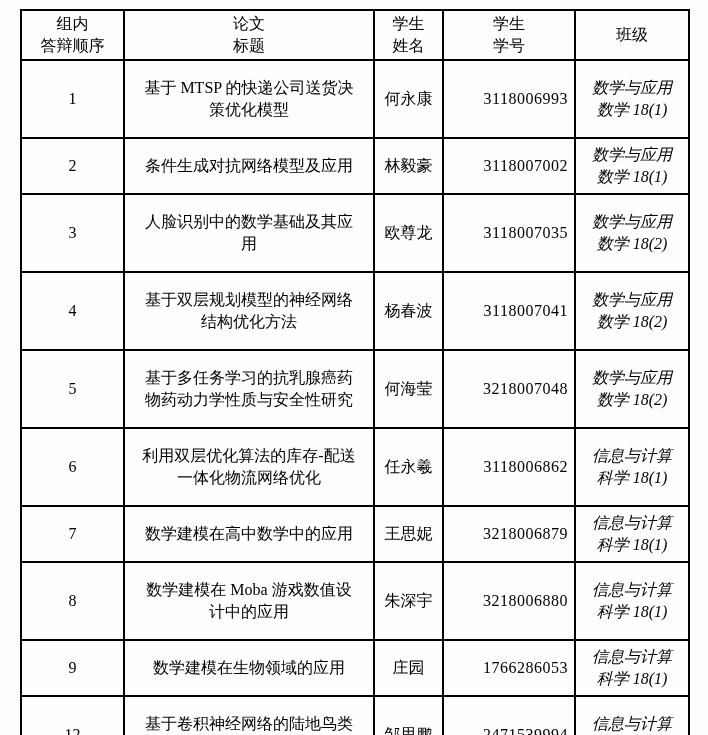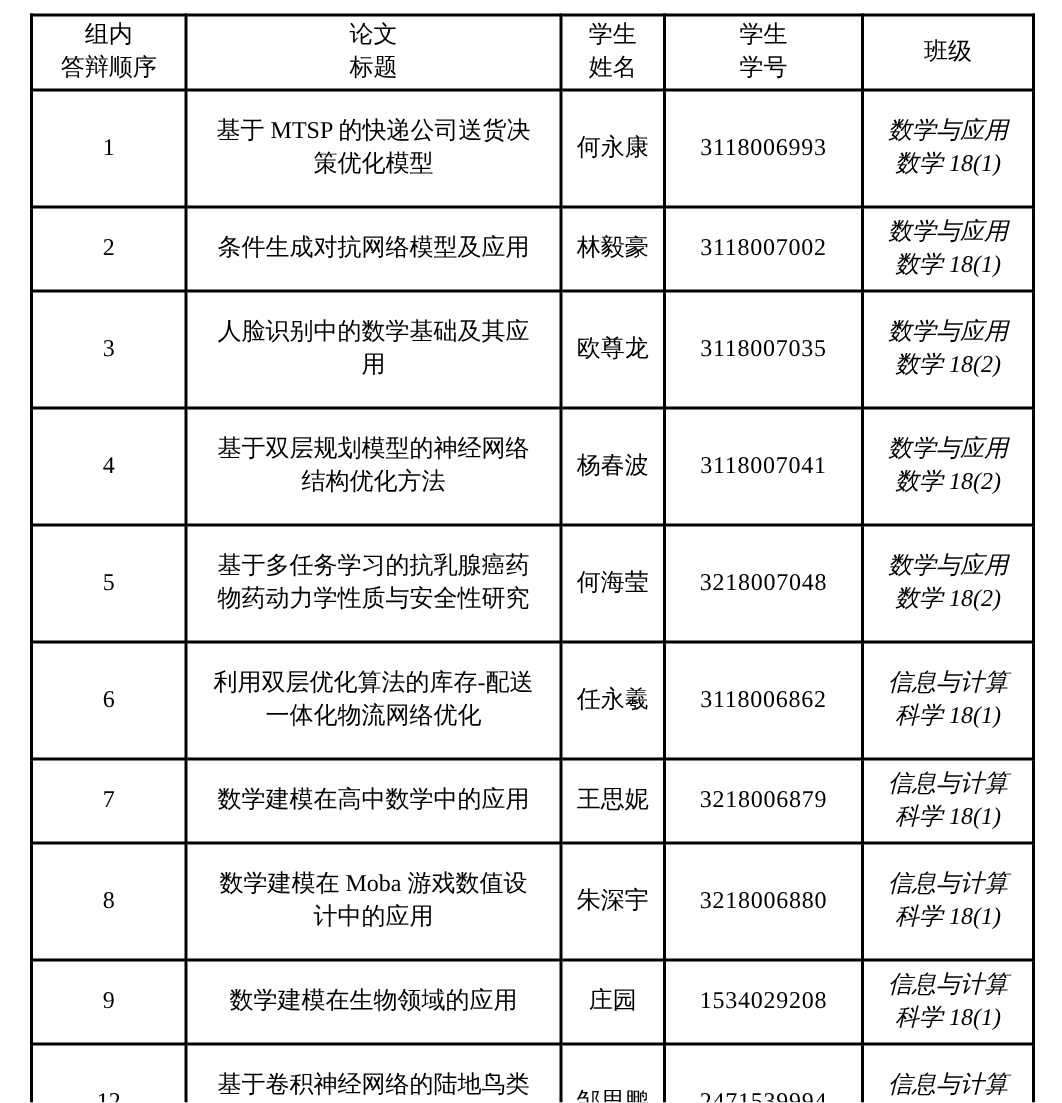--- a/index.html
+++ b/index.html
@@ -42,20 +42,21 @@
   .defense-table td.col-title {
     padding: 16px 16px;
   }
   .defense-table td.col-class {
     padding: 2px 13px;
     font-style: italic;
   }
   .defense-table td.col-id {
     padding: 2px 6px;
     letter-spacing: 0.5px;
+    text-align: right;
   }
   .hdr-line {
     display: block;
   }
 </style>
 </head>
 <body>
 
 <div class="page">
   <table class="defense-table">
@@ -143,21 +144,21 @@
     <td class="col-order"><span>8</span></td>
     <td class="col-title"><span>数学建模在 Moba 游戏数值设计中的应用</span></td>
     <td class="col-name"><span>朱深宇</span></td>
     <td class="col-id"><span>3218006880</span></td>
     <td class="col-class"><span>信息与计算科学 18(1)</span></td>
   </tr>
         <tr>
     <td class="col-order"><span>9</span></td>
     <td class="col-title"><span>数学建模在生物领域的应用</span></td>
     <td class="col-name"><span>庄园</span></td>
-    <td class="col-id"><span>1534029208</span></td>
+    <td class="col-id"><span>1766286053</span></td>
     <td class="col-class"><span>信息与计算科学 18(1)</span></td>
   </tr>
         <tr>
     <td class="col-order"><span>12</span></td>
     <td class="col-title"><span>基于卷积神经网络的陆地鸟类图像识别与分类</span></td>
     <td class="col-name"><span>邹思鹏</span></td>
     <td class="col-id"><span>2471539994</span></td>
     <td class="col-class"><span>信息与计算科学 18(2)</span></td>
   </tr>
       </tbody>

